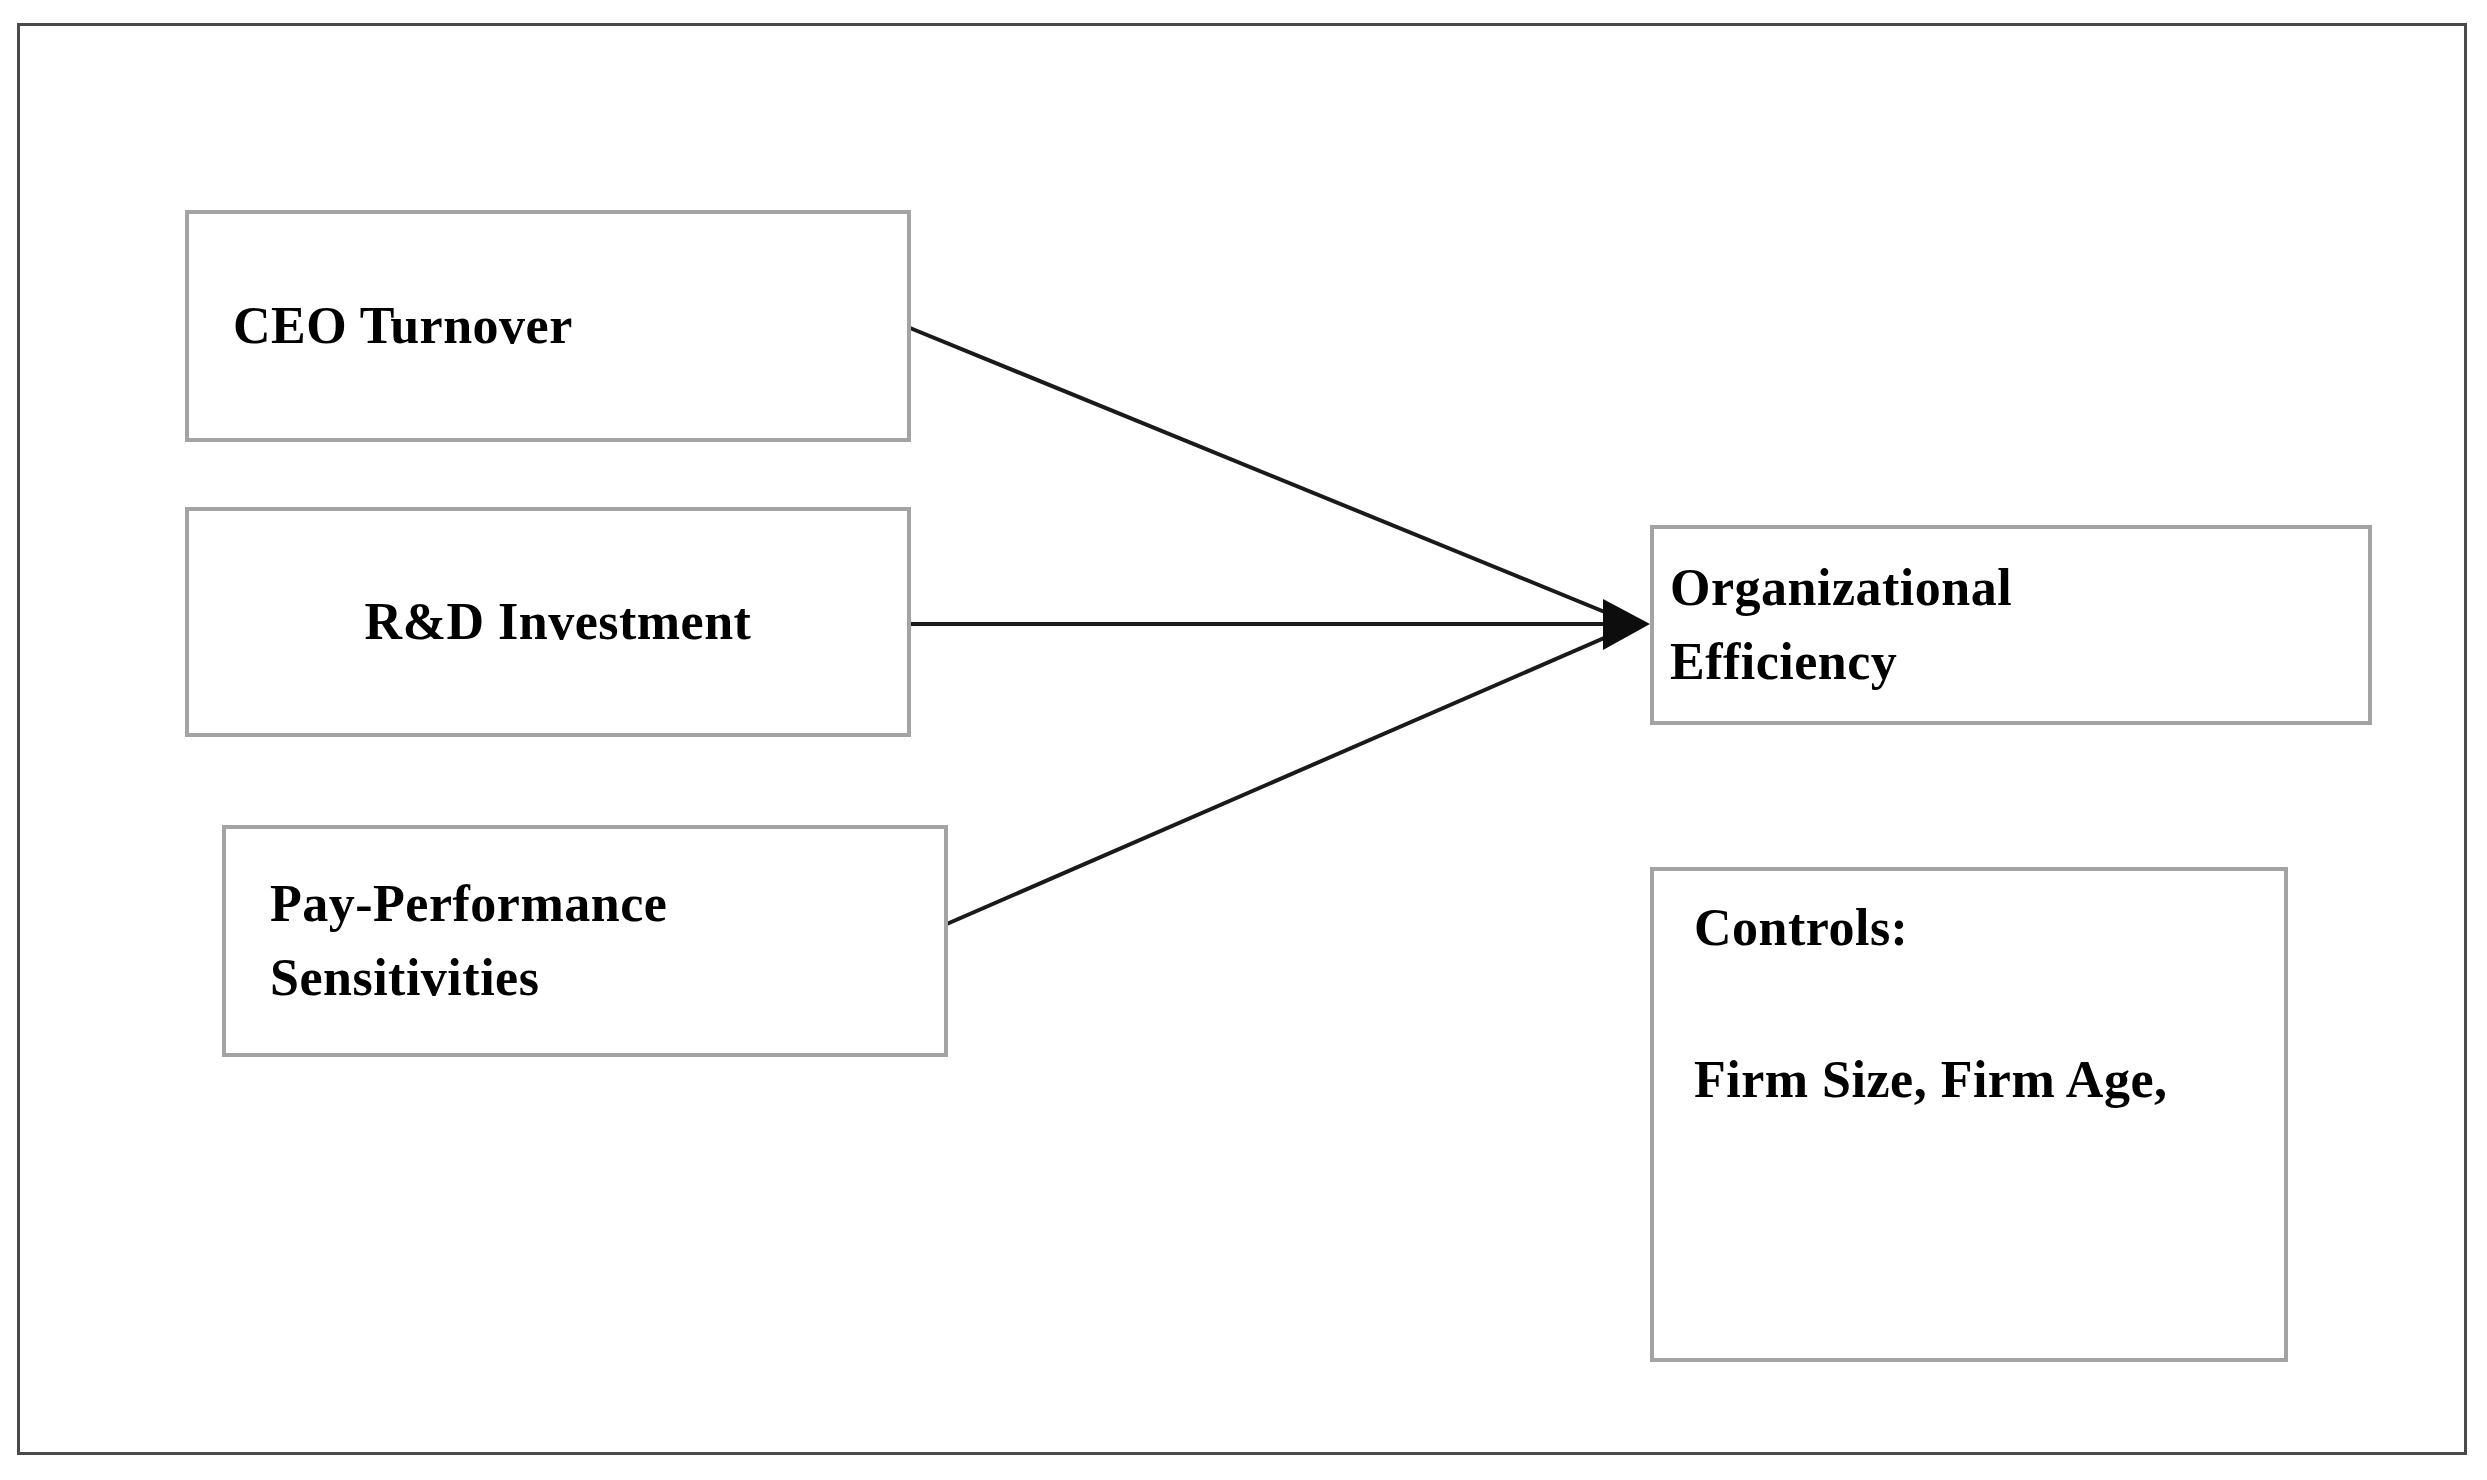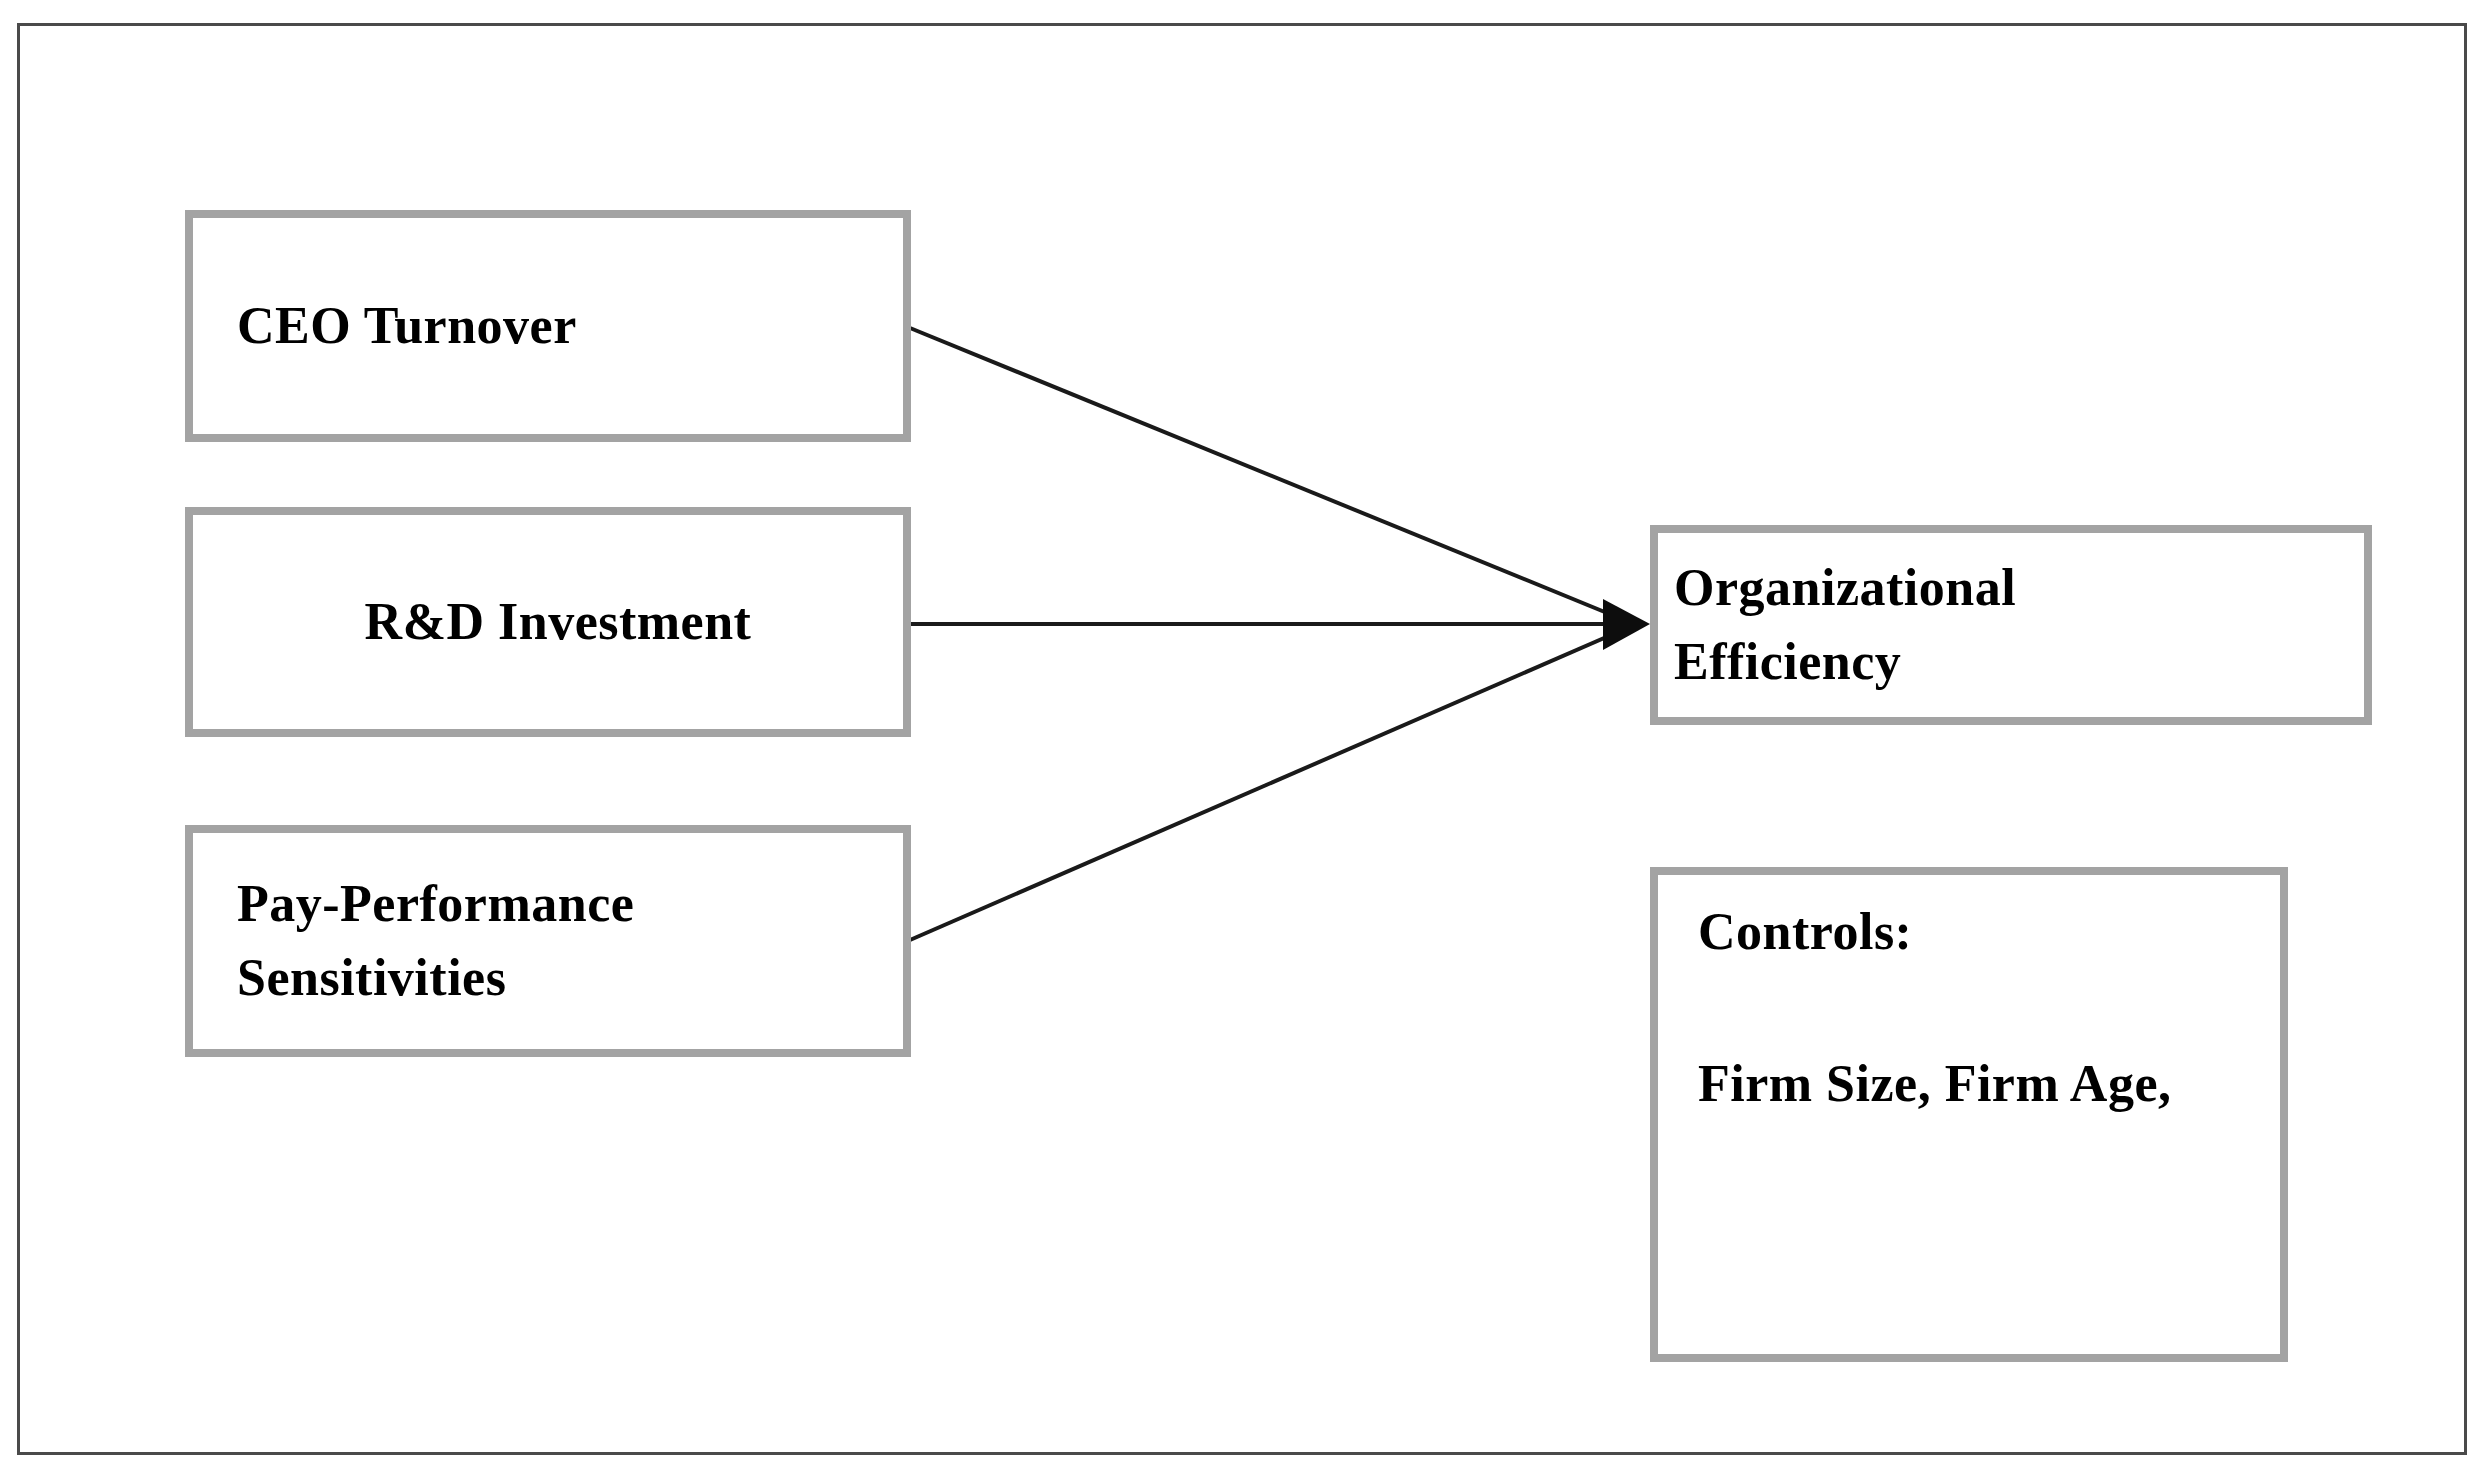--- a/index.html
+++ b/index.html
@@ -30,39 +30,39 @@
   .arrow-layer {
     position: absolute;
     left: 0;
     top: 0;
     width: 2487px;
     height: 1480px;
   }
   .node-box {
     position: absolute;
     box-sizing: border-box;
-    border: 8px solid #a3a3a3;
+    border: 4px solid #a3a3a3;
     background: #ffffff;
     display: flex;
     flex-direction: column;
     justify-content: center;
     font-weight: bold;
     font-size: 52px;
     line-height: 74px;
     letter-spacing: 0.5px;
   }
   .predictor-box {
     left: 185px;
     width: 726px;
     padding-left: 44px;
     padding-right: 24px;
   }
   .box-ceo-turnover   { top: 210px; height: 232px; }
   .box-rd-investment  { top: 507px; height: 230px; align-items: center; }
-  .box-pay-perf       { top: 825px; height: 232px; }
+  .box-pay-perf       { top: 825px; height: 232px; margin-left: 37px; }
   .box-outcome {
     left: 1650px;
     top: 513px;
     width: 722px;
     height: 200px;
     padding-left: 16px;
     padding-right: 24px;
     margin-top: 12px;
   }
   .box-controls {

